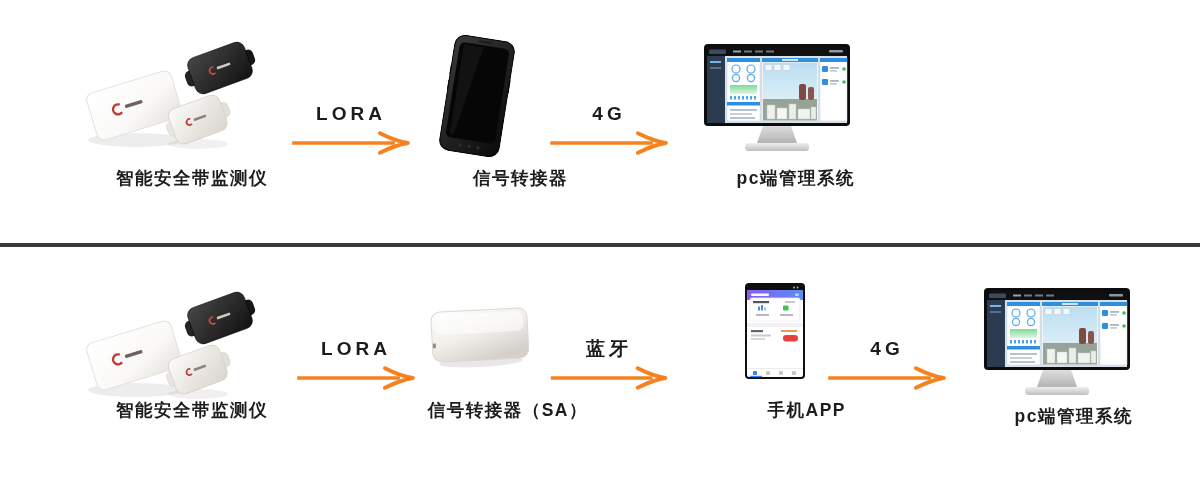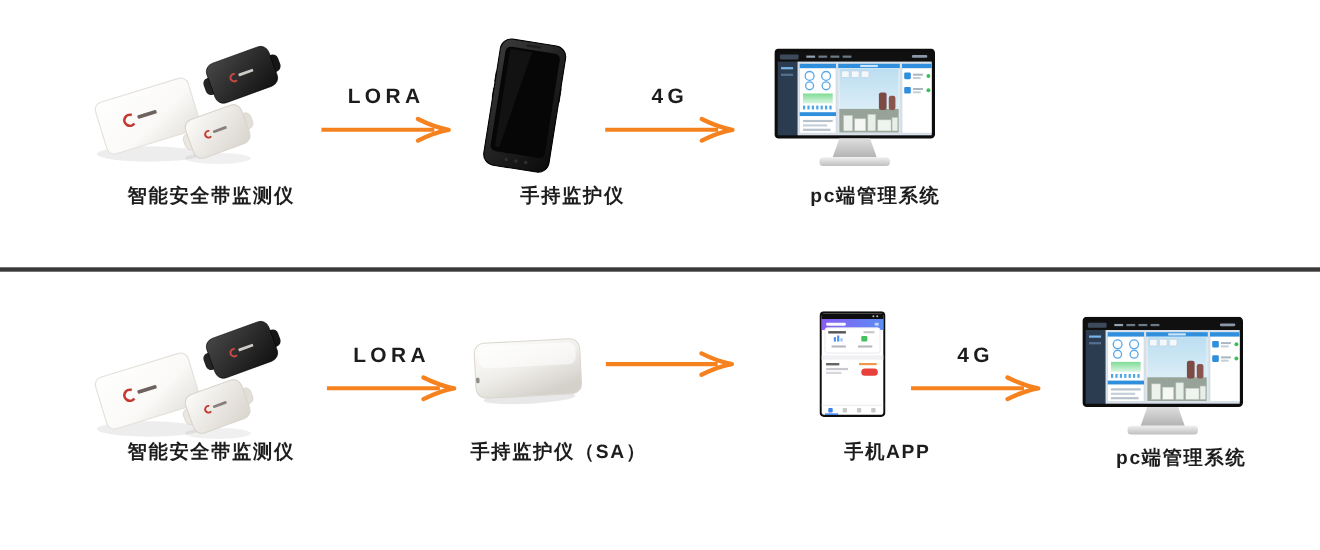--- a/index.html
+++ b/index.html
@@ -9,21 +9,21 @@
   }
   .defs{position:absolute;width:0;height:0;overflow:hidden;}
   .abs{position:absolute;}
   .node-label{
     position:absolute;text-align:right;font-size:17.5px;font-weight:600;
     color:#1d1d1d;letter-spacing:1.5px;white-space:nowrap;
   }
   .link{position:absolute;text-align:center;}
   .link-label{
     display:block;font-size:19px;font-weight:600;color:#1c1c1c;
-    letter-spacing:4px;line-height:22px;white-space:nowrap;
+    letter-spacing:4px;line-height:22px;white-space:nowrap;margin-top:25px;
   }
   .arrow{display:block;margin-top:4px;color:#F6821F;width:100%;height:28px;}
   .divider{position:absolute;left:0;top:243px;width:1200px;height:4px;background:#3a3a3a;}
   svg.art{display:block;}
   .handheld{transform:rotate(9deg);}
   .adapter{transform:rotate(-3deg);}
 </style>
 </head>
 <body>
 
@@ -232,21 +232,21 @@
     <div class="link" style="left:288px;top:78px;width:126px">
       <span class="link-label">LORA</span>
       <svg class="arrow" viewBox="0 0 132 30">
         <use href="#sym-arrow" width="132" height="30"></use>
       </svg>
     </div>
 
     <svg class="art abs handheld" style="left:446px;top:37px" width="62" height="118">
       <use href="#sym-handheld" width="62" height="118"></use>
     </svg>
-    <div class="node-label" style="left:408px;top:166px;width:160px">手持监护仪</div>
+    <div class="node-label" style="left:408px;top:166px;width:160px">信号转接器</div>
 
     <div class="link" style="left:547px;top:78px;width:124px">
       <span class="link-label">4G</span>
       <svg class="arrow" viewBox="0 0 132 30">
         <use href="#sym-arrow" width="132" height="30"></use>
       </svg>
     </div>
 
     <svg class="art abs" style="left:704px;top:44px" width="146" height="112">
       <use href="#sym-monitor" width="146" height="112"></use>
@@ -265,23 +265,24 @@
     <div class="link" style="left:294px;top:313px;width:124px">
       <span class="link-label">LORA</span>
       <svg class="arrow" viewBox="0 0 132 30">
         <use href="#sym-arrow" width="132" height="30"></use>
       </svg>
     </div>
 
     <svg class="art abs adapter" style="left:430px;top:306px" width="100" height="62">
       <use href="#sym-adapter" width="100" height="62"></use>
     </svg>
-    <div class="node-label" style="left:388px;top:398px;width:200px">手持监护仪（SA）</div>
+    <div class="node-label" style="left:388px;top:398px;width:200px">信号转接器（SA）</div>
 
     <div class="link" style="left:548px;top:313px;width:122px">
+      <span class="link-label">蓝牙</span>
       <svg class="arrow" viewBox="0 0 132 30">
         <use href="#sym-arrow" width="132" height="30"></use>
       </svg>
     </div>
 
     <svg class="art abs" style="left:745px;top:283px" width="60" height="96">
       <use href="#sym-phone" width="60" height="96"></use>
     </svg>
     <div class="node-label" style="left:686px;top:398px;width:160px">手机APP</div>
 

